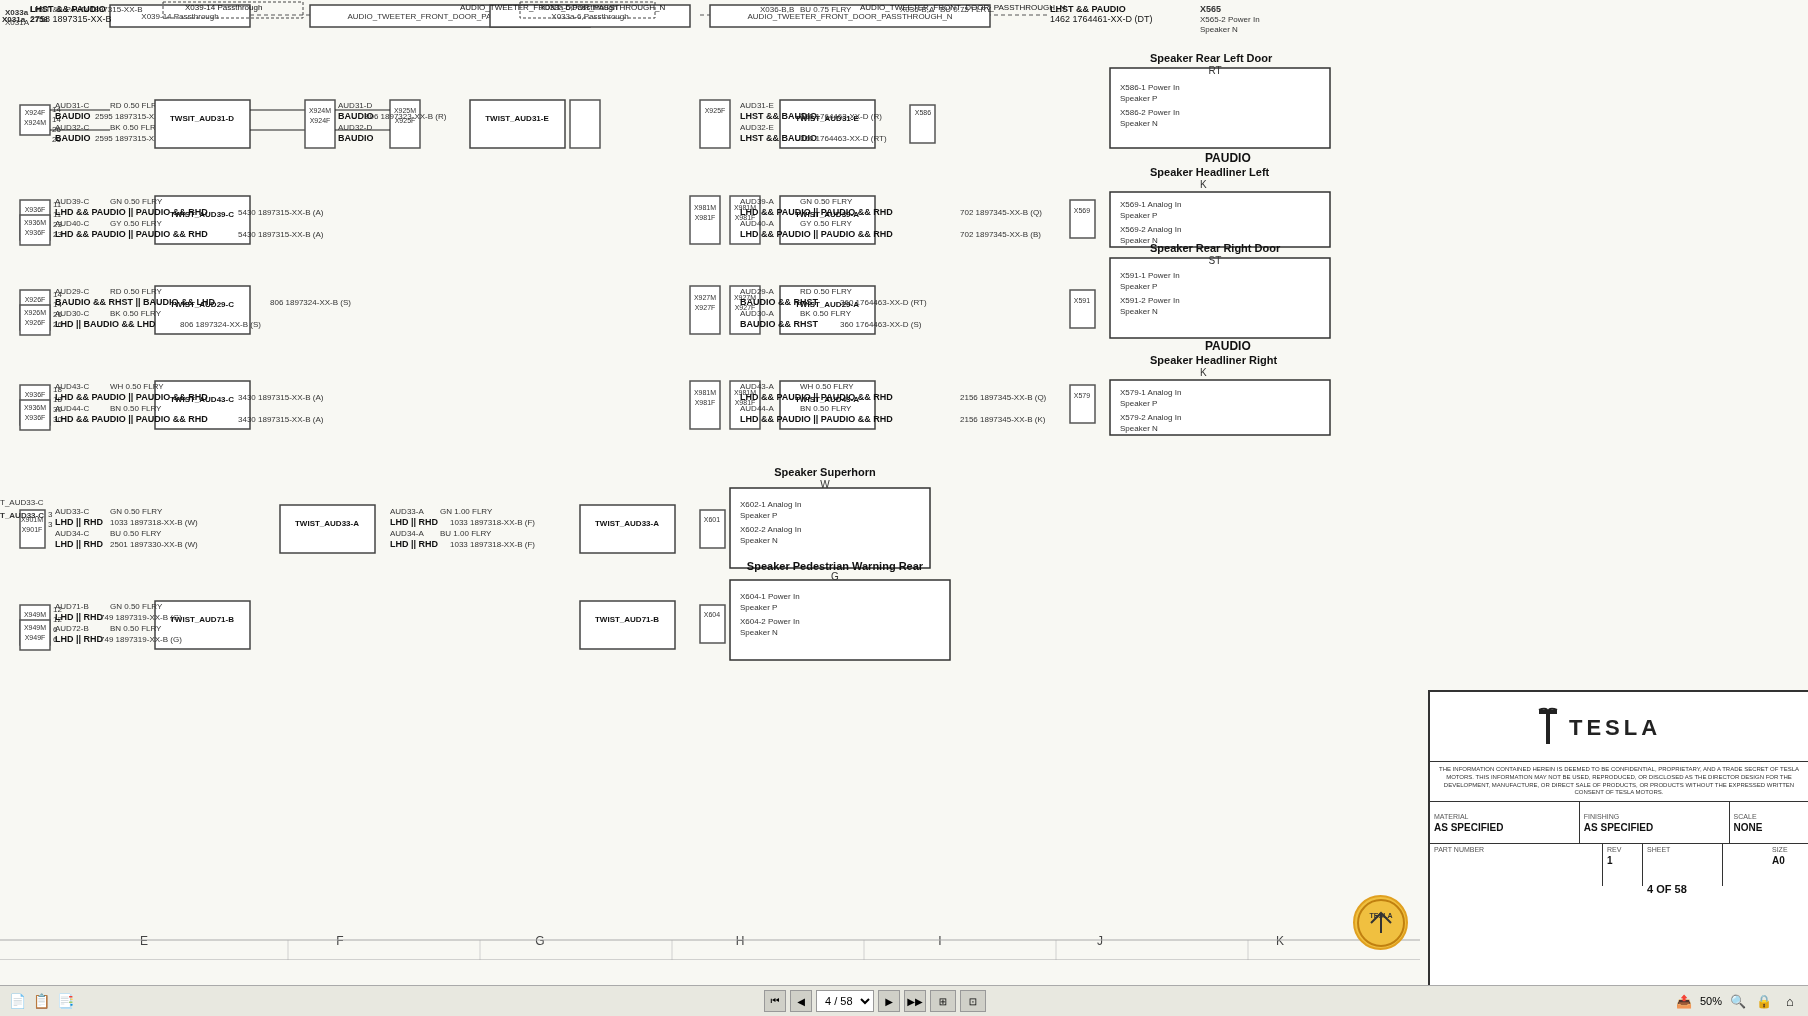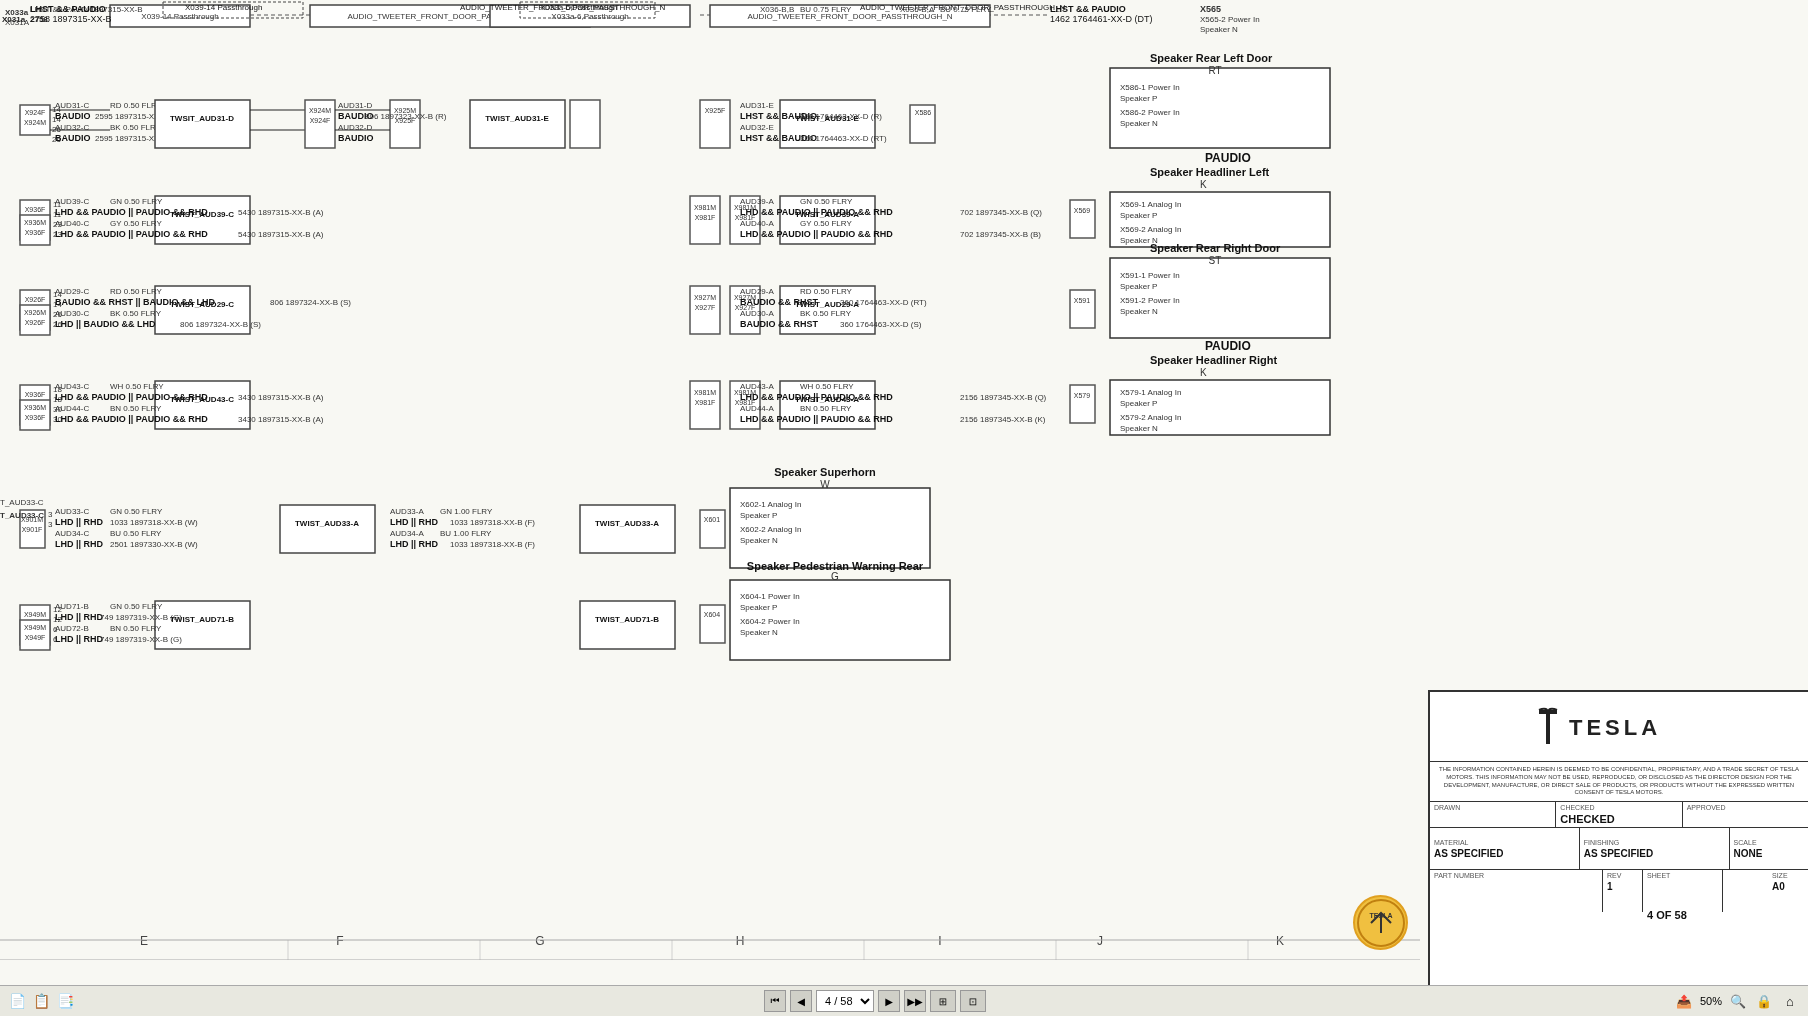--- a/index.html
+++ b/index.html
@@ -677,34 +677,20 @@
       <path d="M10 8 Q19 4 19 12 Q19 4 28 8" fill="none" stroke="#222" stroke-width="2"></path>
 
       <text x="40" y="33" font-family="Arial Black, Arial" font-size="22" font-weight="900" fill="#222" letter-spacing="4">TESLA</text>
     </svg>
   </div>
 
   <div class="confidential-text">
     <span>THE INFORMATION CONTAINED HEREIN IS DEEMED TO BE CONFIDENTIAL, PROPRIETARY, AND A TRADE SECRET OF TESLA MOTORS. THIS INFORMATION MAY NOT BE USED, REPRODUCED, OR DISCLOSED AS THE DIRECTOR DESIGN FOR THE DEVELOPMENT, MANUFACTURE, OR DIRECT SALE OF PRODUCTS, OR PRODUCTS WITHOUT THE EXPRESSED WRITTEN CONSENT OF TESLA MOTORS.</span>
   </div>
 
-  <div class="title-row">
-    <div class="title-cell">
-      <div class="title-cell-header">DRAWN</div>
-      <div class="title-cell-value"></div>
-    </div>
-    <div class="title-cell">
-      <div class="title-cell-header">CHECKED</div>
-      <div class="title-cell-value" style="font-size:11px; color:#111; font-weight:bold;">CHECKED</div>
-    </div>
-    <div class="title-cell" style="border-right:none;">
-      <div class="title-cell-header">APPROVED</div>
-      <div class="title-cell-value"></div>
-    </div>
-  </div>
 
   <div class="material-row">
     <div class="material-cell" style="flex:2;">
       <span class="cell-label">MATERIAL</span>
       <span class="cell-value">AS SPECIFIED</span>
     </div>
     <div class="material-cell" style="flex:2;">
       <span class="cell-label">FINISHING</span>
       <span class="cell-value">AS SPECIFIED</span>
     </div>

